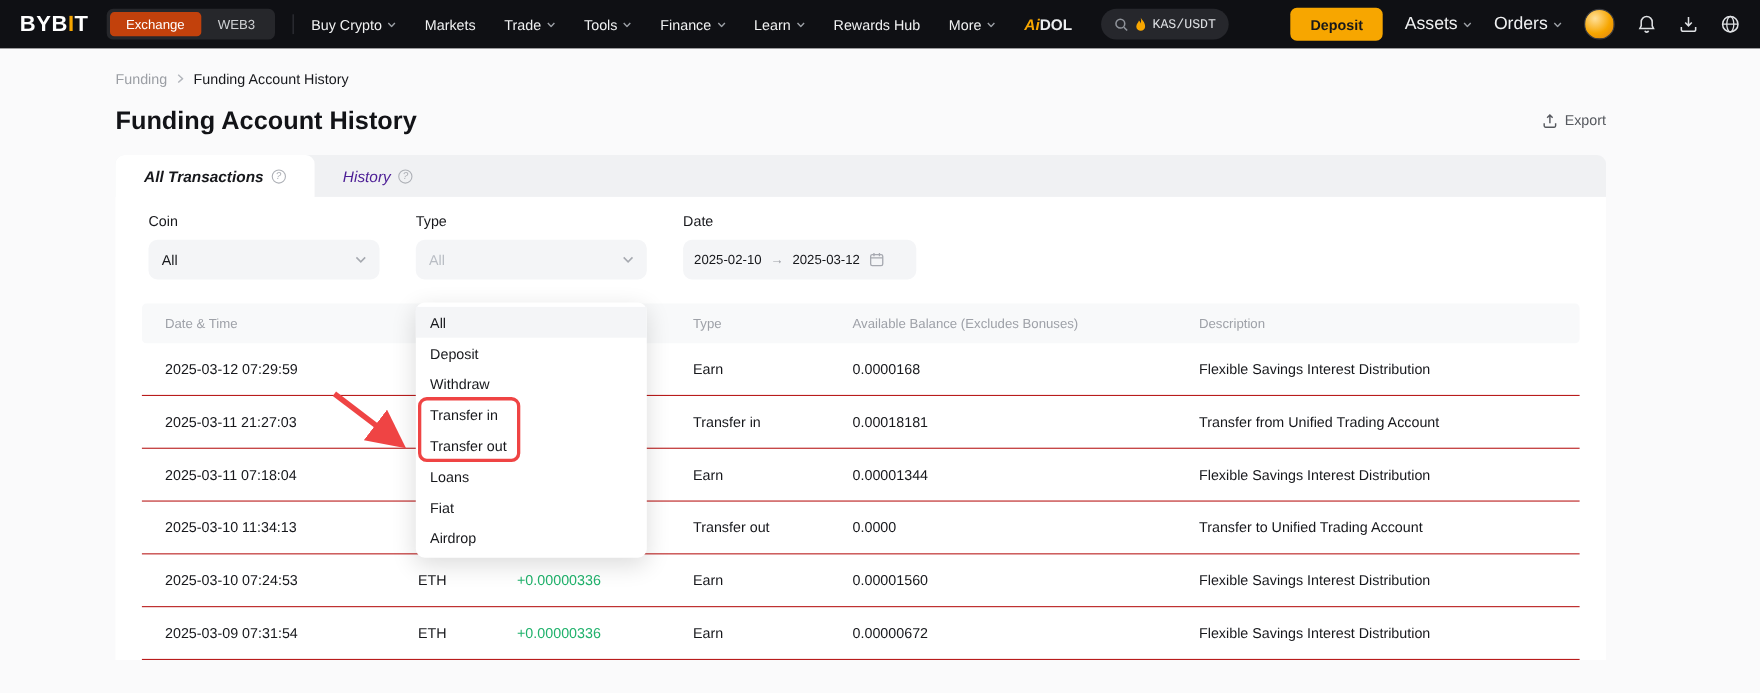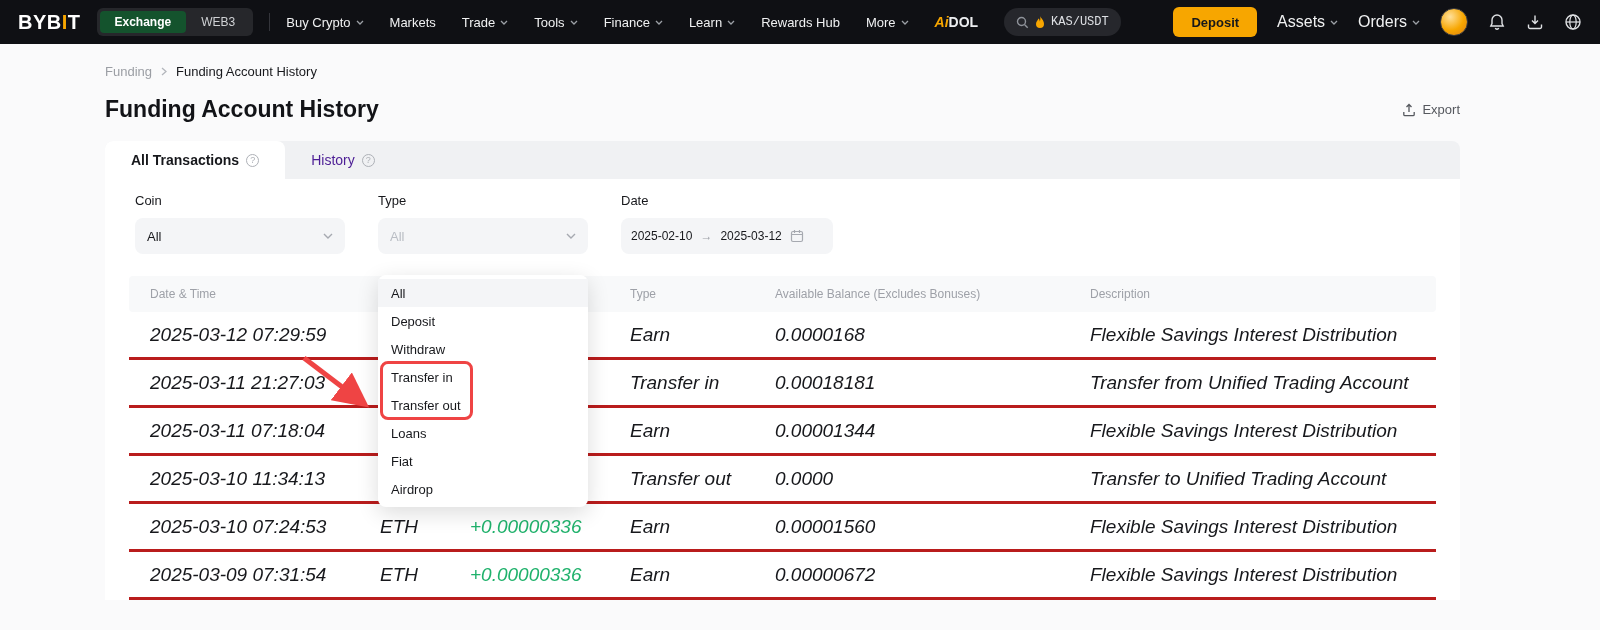--- a/index.html
+++ b/index.html
@@ -5,21 +5,21 @@
   * { margin:0; padding:0; box-sizing:border-box; }
   html,body { width:1600px; height:630px; overflow:hidden;
     font-family:"Liberation Sans","DejaVu Sans",sans-serif; background:#fafafb; }
 
   
   .topbar{height:44px;background:#0f1014;display:flex;align-items:center;padding:0 18px;color:#eceef0;position:relative;z-index:50;}
   .logo{font-weight:bold;font-size:20px;letter-spacing:.5px;color:#fff;cursor:pointer;white-space:nowrap;}
   .logo .accent{color:#f7a600;}
   .segmented{display:flex;background:#26272b;border-radius:6px;padding:3px;margin-left:16px;font-size:12px;}
   .seg{padding:4px 15px;border-radius:4px;color:#cfd1d4;cursor:pointer;white-space:nowrap;}
-  .seg.active{background:#14532d;color:#fff;font-weight:bold;}
+  .seg.active{background:#c2410c;color:#fff;font-weight:normal;}
   .vdivider{width:1px;height:18px;background:#34353b;margin:0 16px;}
   .mainnav{display:flex;align-items:center;gap:26px;font-size:13px;}
   .nav-item{display:flex;align-items:center;gap:5px;color:#f0f1f2;cursor:pointer;white-space:nowrap;}
   .aidol{margin-left:26px;font-weight:bold;font-size:14px;cursor:pointer;white-space:nowrap;}
   .aidol .ai{color:#f7a600;font-style:italic;}
   .searchbox{margin-left:26px;background:#26272c;border-radius:15px;height:28px;display:flex;align-items:center;gap:6px;padding:0 12px;font-size:12px;color:#dfe1e5;cursor:pointer;white-space:nowrap;font-family:Liberation Mono, monospace;}
   .tb-right{margin-left:auto;display:flex;align-items:center;gap:20px;}
   .deposit-btn{background:#f7a600;color:#17181a;font-weight:bold;font-size:13px;border:none;border-radius:6px;height:30px;padding:0 18px;cursor:pointer;font-family:inherit;}
   .avatar{width:28px;height:28px;border-radius:50%;background:radial-gradient(circle at 35% 30%,#ffe09a,#f7a600 55%,#d97e16);cursor:pointer;border:1px solid #3a3b40;}
   .tb-icon{display:flex;align-items:center;cursor:pointer;}
@@ -27,21 +27,21 @@
   
   .page{position:relative;height:586px;overflow:hidden;}
   .breadcrumb{padding:20px 0 0 105px;font-size:13px;color:#9b9ea4;display:flex;gap:9px;align-items:center;}
   .breadcrumb .bc-link{cursor:pointer;}
   .breadcrumb .current{color:#17181c;}
   .title-row{display:flex;justify-content:space-between;align-items:center;margin:17px 140px 0 105px;}
   .page-title{font-size:23px;font-weight:bold;color:#121317;}
   .export-btn{display:flex;gap:6px;align-items:center;color:#55585e;font-size:13px;cursor:pointer;}
 
   .card{margin:18px 140px 0 105px;width:1355px;}
-  .tabbar{display:flex;background:#f0f1f3;border-radius:8px 8px 0 0;height:38px;}
+  .tabbar{display:flex;background:#f0f1f3;border-radius:8px 8px 0 0;height:38px;font-style:italic;}
   .tab{display:flex;align-items:center;gap:7px;padding:0 26px;font-size:14px;color:#4c1d95;cursor:pointer;}
   .tab.active{background:#fff;font-weight:bold;color:#17181c;border-radius:8px 8px 0 0;}
   .info-ic{width:13px;height:13px;border:1px solid #aeb1b7;border-radius:50%;color:#aeb1b7;font-size:9px;display:grid;place-items:center;font-weight:normal;}
   .info-ic::after{content:"?";}
 
   .card-body{background:#fff;padding-top:14px;position:relative;}
   .filters{display:flex;gap:33px;padding-left:30px;padding-bottom:22px;}
   .filter{display:flex;flex-direction:column;gap:10px;position:relative;}
   .filter-label{font-size:13px;color:#17181c;}
   .select{width:210px;height:36px;background:#f4f5f7;border-radius:8px;display:flex;align-items:center;justify-content:space-between;padding:0 12px;font-size:13px;color:#17181c;cursor:pointer;}
@@ -53,21 +53,21 @@
   .dropdown{position:absolute;top:82px;left:0;width:210px;background:#fff;border-radius:8px;box-shadow:0 6px 22px rgba(0,0,0,.14);padding:4px 0;z-index:30;}
   .dd-item{height:28px;display:flex;align-items:center;padding:0 13px;font-size:13px;color:#17181c;cursor:pointer;}
   .dd-item.selected{background:#f4f5f7;}
   .red-box{position:absolute;left:2px;top:86px;width:93px;height:59px;border:3px solid #ef4444;border-radius:8px;pointer-events:none;z-index:31;}
   .arrow-svg{position:absolute;left:296px;top:306px;z-index:40;pointer-events:none;}
 
   
   .table{margin:0 24px;}
   .thead,.trow{display:grid;grid-template-columns:230px 90px 160px 145px 315px 1fr;align-items:center;padding-left:21px;}
   .thead{height:36px;background:#f8f9fa;font-size:12px;color:#9ea1a8;border-radius:4px;}
-  .trow{height:48px;border-bottom:3px solid #b91c1c;font-size:19px;color:#17181c;font-style:italic;}
+  .trow{height:48px;border-bottom:1px solid #b91c1c;font-size:13px;color:#17181c;}
   .cell.green{color:#20b26c;}
 
   svg{display:block;}
 </style>
 </head>
 <body>
 
 <div class="topbar">
   <div class="logo"><span>BYB</span><span class="accent">I</span><span>T</span></div>
 

